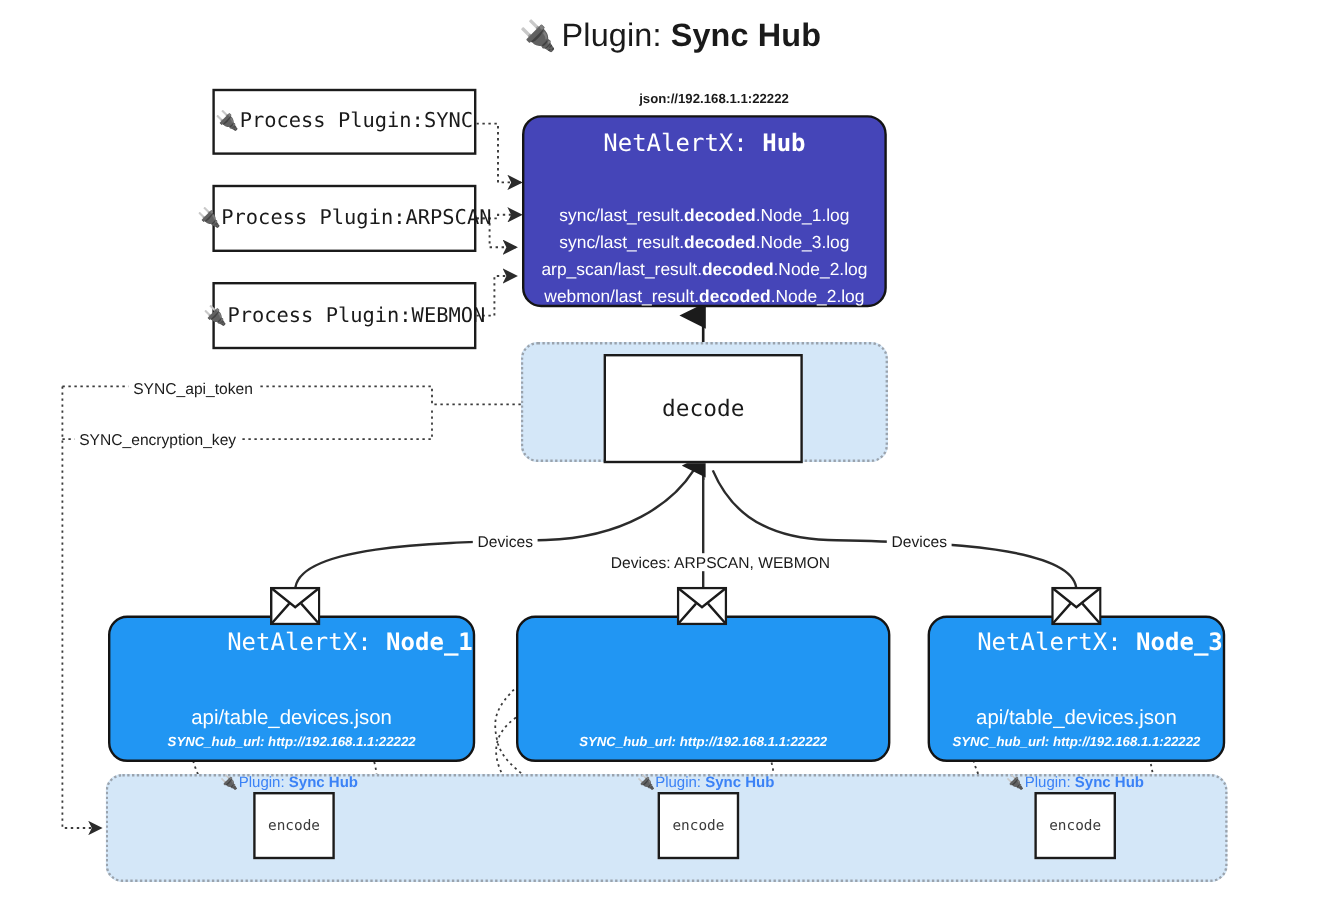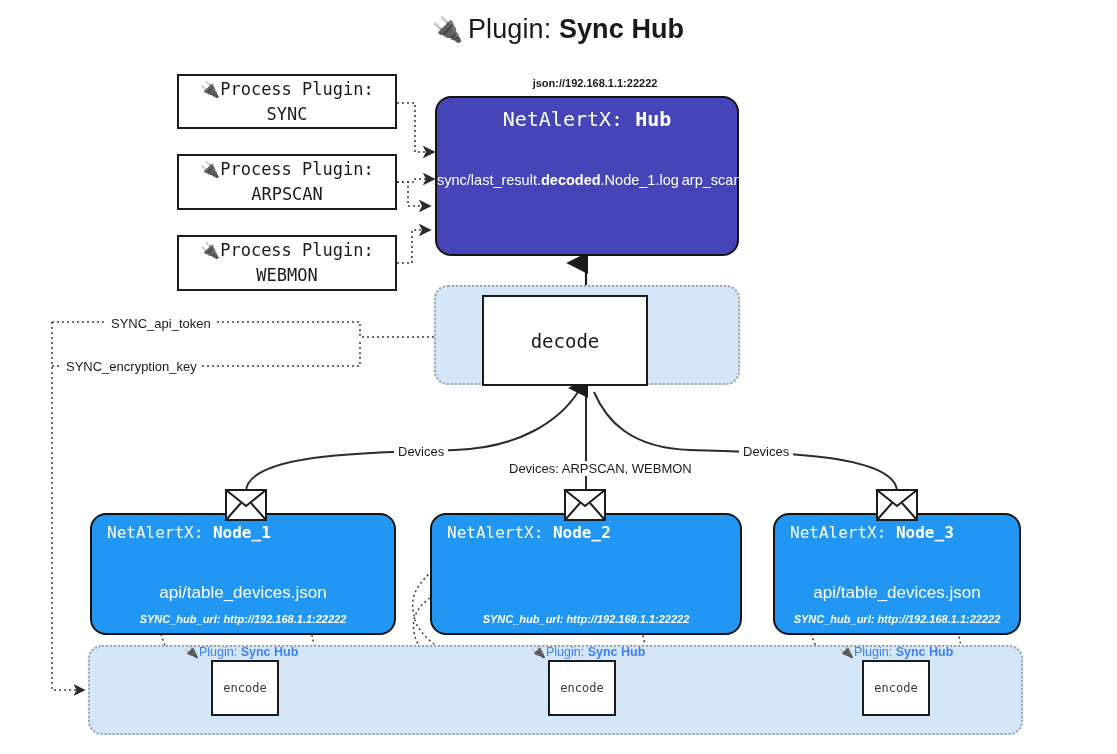--- a/index.html
+++ b/index.html
@@ -41,21 +41,21 @@
   #title .t-bold { font-weight: 700; }
 
   
   .proc-box {
     border: 2px solid #1b1b1b;
     background: #ffffff;
     font-family: "DejaVu Sans Mono", "Liberation Mono", monospace;
     font-size: 17px;
     color: #1a1a1a;
     display: flex;
-    flex-direction: column;
+    flex-direction: row;
     align-items: center;
     justify-content: center;
     line-height: 1.45;
   }
   .proc-box .l1 { white-space: nowrap; }
   .proc-box .l1 .plug {
     font-family: "DejaVu Sans", sans-serif;
     font-size: 16px;
   }
   .proc-box .l2 { white-space: nowrap; }
@@ -84,21 +84,21 @@
   #hub .hub-title {
     text-align: center;
     font-family: "DejaVu Sans Mono", "Liberation Mono", monospace;
     font-size: 20px;
     margin-bottom: 7px;
     white-space: nowrap;
   }
   #hub .hub-title b { font-weight: 700; margin-top: 20px; }
   #hub .loglist {
     display: flex;
-    flex-direction: row;
+    flex-direction: column;
     gap: 3px;
     align-items: center;
     margin-top: 40px;
   }
   #hub .logline {
     font-size: 14.5px;
     white-space: nowrap;
     color: #ffffff;
     line-height: 1.35;
   }
@@ -107,21 +107,21 @@
   
   #decode-group {
     left: 434px; top: 285px;
     width: 306px; height: 100px;
     background: #d4e7f8;
     border: 2px dotted #9aa3ad;
     border-radius: 14px;
     z-index: 2;
   }
   #decode-box {
-    left: 482px; top: 295px;
+    left: 503px; top: 295px;
     width: 166px; height: 91px;
     background: #ffffff;
     border: 2px solid #1b1b1b;
     display: flex; align-items: center; justify-content: center;
     font-family: "DejaVu Sans Mono", "Liberation Mono", monospace;
     font-size: 19px;
     color: #1a1a1a;
     z-index: 3;
   }
 
@@ -144,25 +144,24 @@
   
   .node-box {
     background: #2196f3;
     border: 2px solid #141414;
     border-radius: 16px;
     color: #ffffff;
     z-index: 3;
     padding-top: 8px;
   }
   .node-box .n-title {
-    text-align: left;
-    font-family: "DejaVu Sans Mono", "Liberation Mono", monospace;
-    font-size: 16px;
-    white-space: nowrap;
-    padding-left: 15px;
+    text-align: right;
+    font-family: "DejaVu Sans Mono", "Liberation Mono", monospace;
+    font-size: 20px;
+    white-space: nowrap;
   }
   .node-box .n-title b { font-weight: 700; }
   .node-box .n-lines {
     margin-top: 12px;
     display: flex; flex-direction: column;
     align-items: center; gap: 4px;
   }
   .node-box .n-line {
     font-size: 17px;
     white-space: nowrap;
@@ -302,21 +301,23 @@
   </div>
 
   <div id="hub-url">json://192.168.1.1:22222</div>
 
   <div class="node" id="hub">
     <div class="hub-title">
       <span>NetAlertX:</span> <b>Hub</b>
     </div>
     <div class="loglist">
       <div class="logline"><span>sync/last_result.</span><b>decoded</b><span>.Node_1.log</span></div>
+      <div class="logline"><span>sync/last_result.</span><b>decoded</b><span>.Node_3.log</span></div>
       <div class="logline"><span>arp_scan/last_result.</span><b>decoded</b><span>.Node_2.log</span></div>
+      <div class="logline"><span>webmon/last_result.</span><b>decoded</b><span>.Node_2.log</span></div>
     </div>
   </div>
 
   <div class="node" id="decode-group"></div>
   <div class="node" id="decode-box">decode</div>
 
   <div class="edge-label" id="lbl-api-token">SYNC_api_token</div>
   <div class="edge-label" id="lbl-enc-key">SYNC_encryption_key</div>
   <div class="edge-label" id="lbl-dev-left">Devices</div>
   <div class="edge-label" id="lbl-dev-right">Devices</div>
@@ -342,23 +343,20 @@
     <div class="n-title">
       <span>NetAlertX:</span> <b>Node_1</b>
     </div>
     <div class="n-lines">
       <div class="n-line">api/table_devices.json</div>
     </div>
     <div class="n-foot">SYNC_hub_url: http://192.168.1.1:22222</div>
   </div>
 
   <div class="node node-box" id="node2">
-    <div class="n-title">
-      <span>NetAlertX:</span> <b>Node_2</b>
-    </div>
     <div class="n-foot">SYNC_hub_url: http://192.168.1.1:22222</div>
   </div>
 
   <div class="node node-box" id="node3">
     <div class="n-title">
       <span>NetAlertX:</span> <b>Node_3</b>
     </div>
     <div class="n-lines">
       <div class="n-line">api/table_devices.json</div>
     </div>

